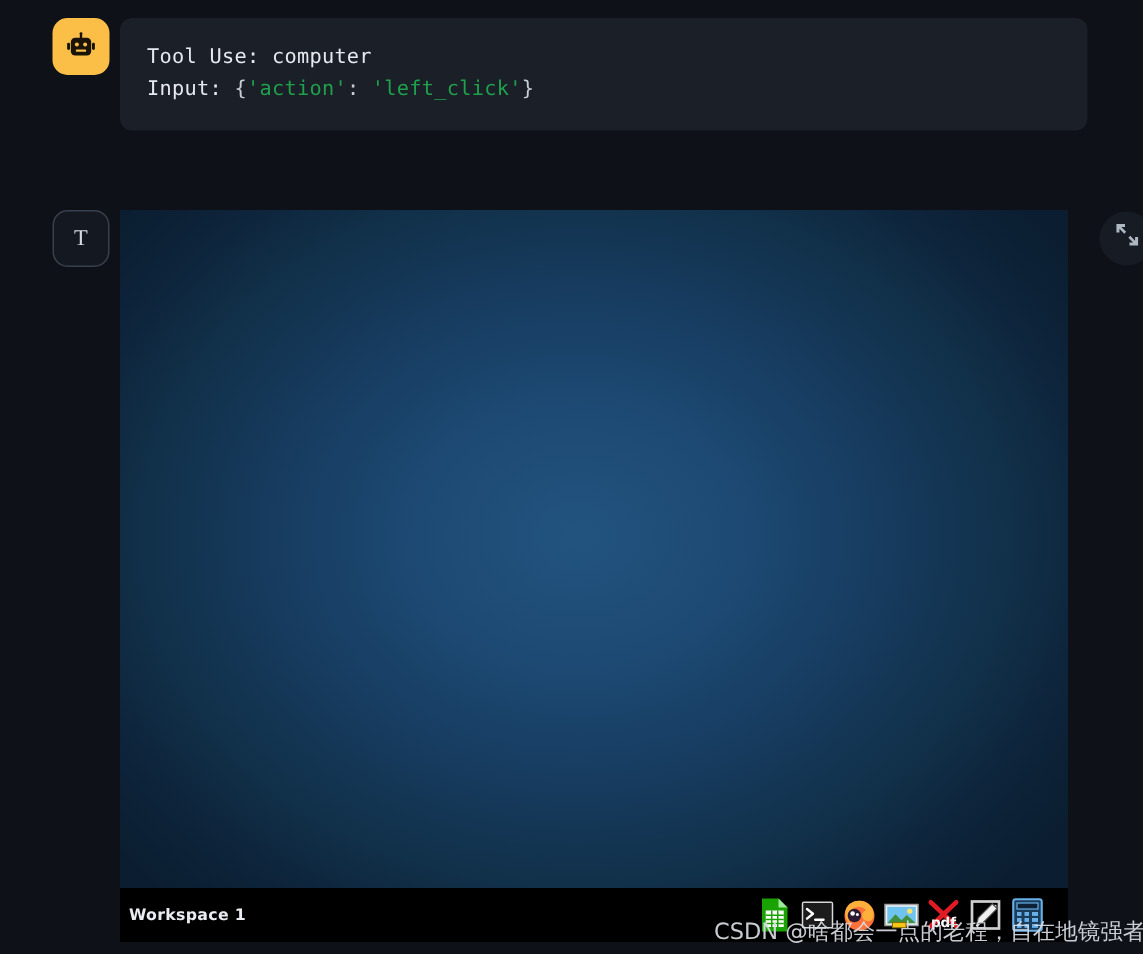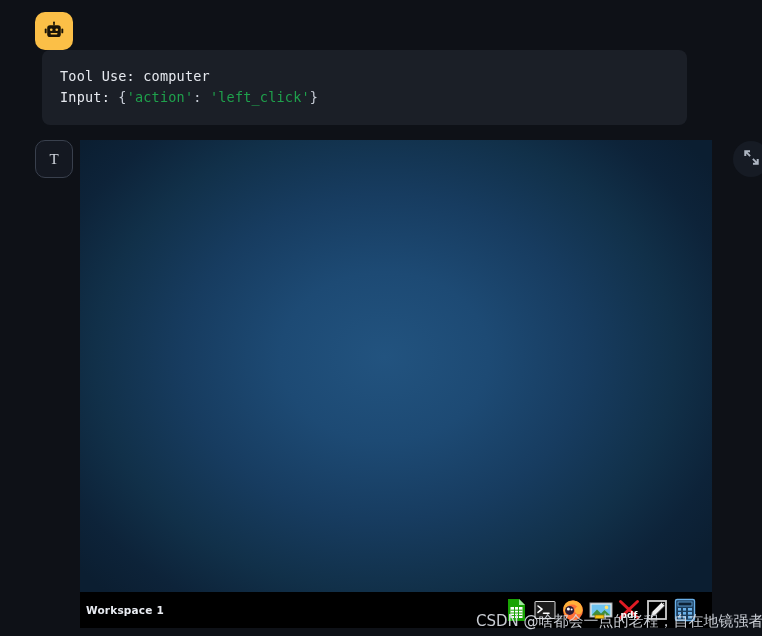--- a/index.html
+++ b/index.html
@@ -7,21 +7,21 @@
     width: 762px; height: 636px;
     background: #0e1117;
     font-family: "Liberation Sans", sans-serif;
     overflow: hidden;
   }
 
   #app { position: relative; width: 762px; height: 636px; background: #0e1117; }
 
   
   .msg-row { position: absolute; display: flex; align-items: flex-start; }
-  #tool-row { left: 35px; top: 12px; flex-direction: column; }
+  #tool-row { left: 35px; top: 12px; }
 
   .avatar-bot {
     width: 38px; height: 38px; border-radius: 10px;
     background: #fbbf47;
     display: flex; align-items: center; justify-content: center;
     flex: 0 0 auto;
   }
   .avatar-bot svg { display: block; }
 
   .code-card {

